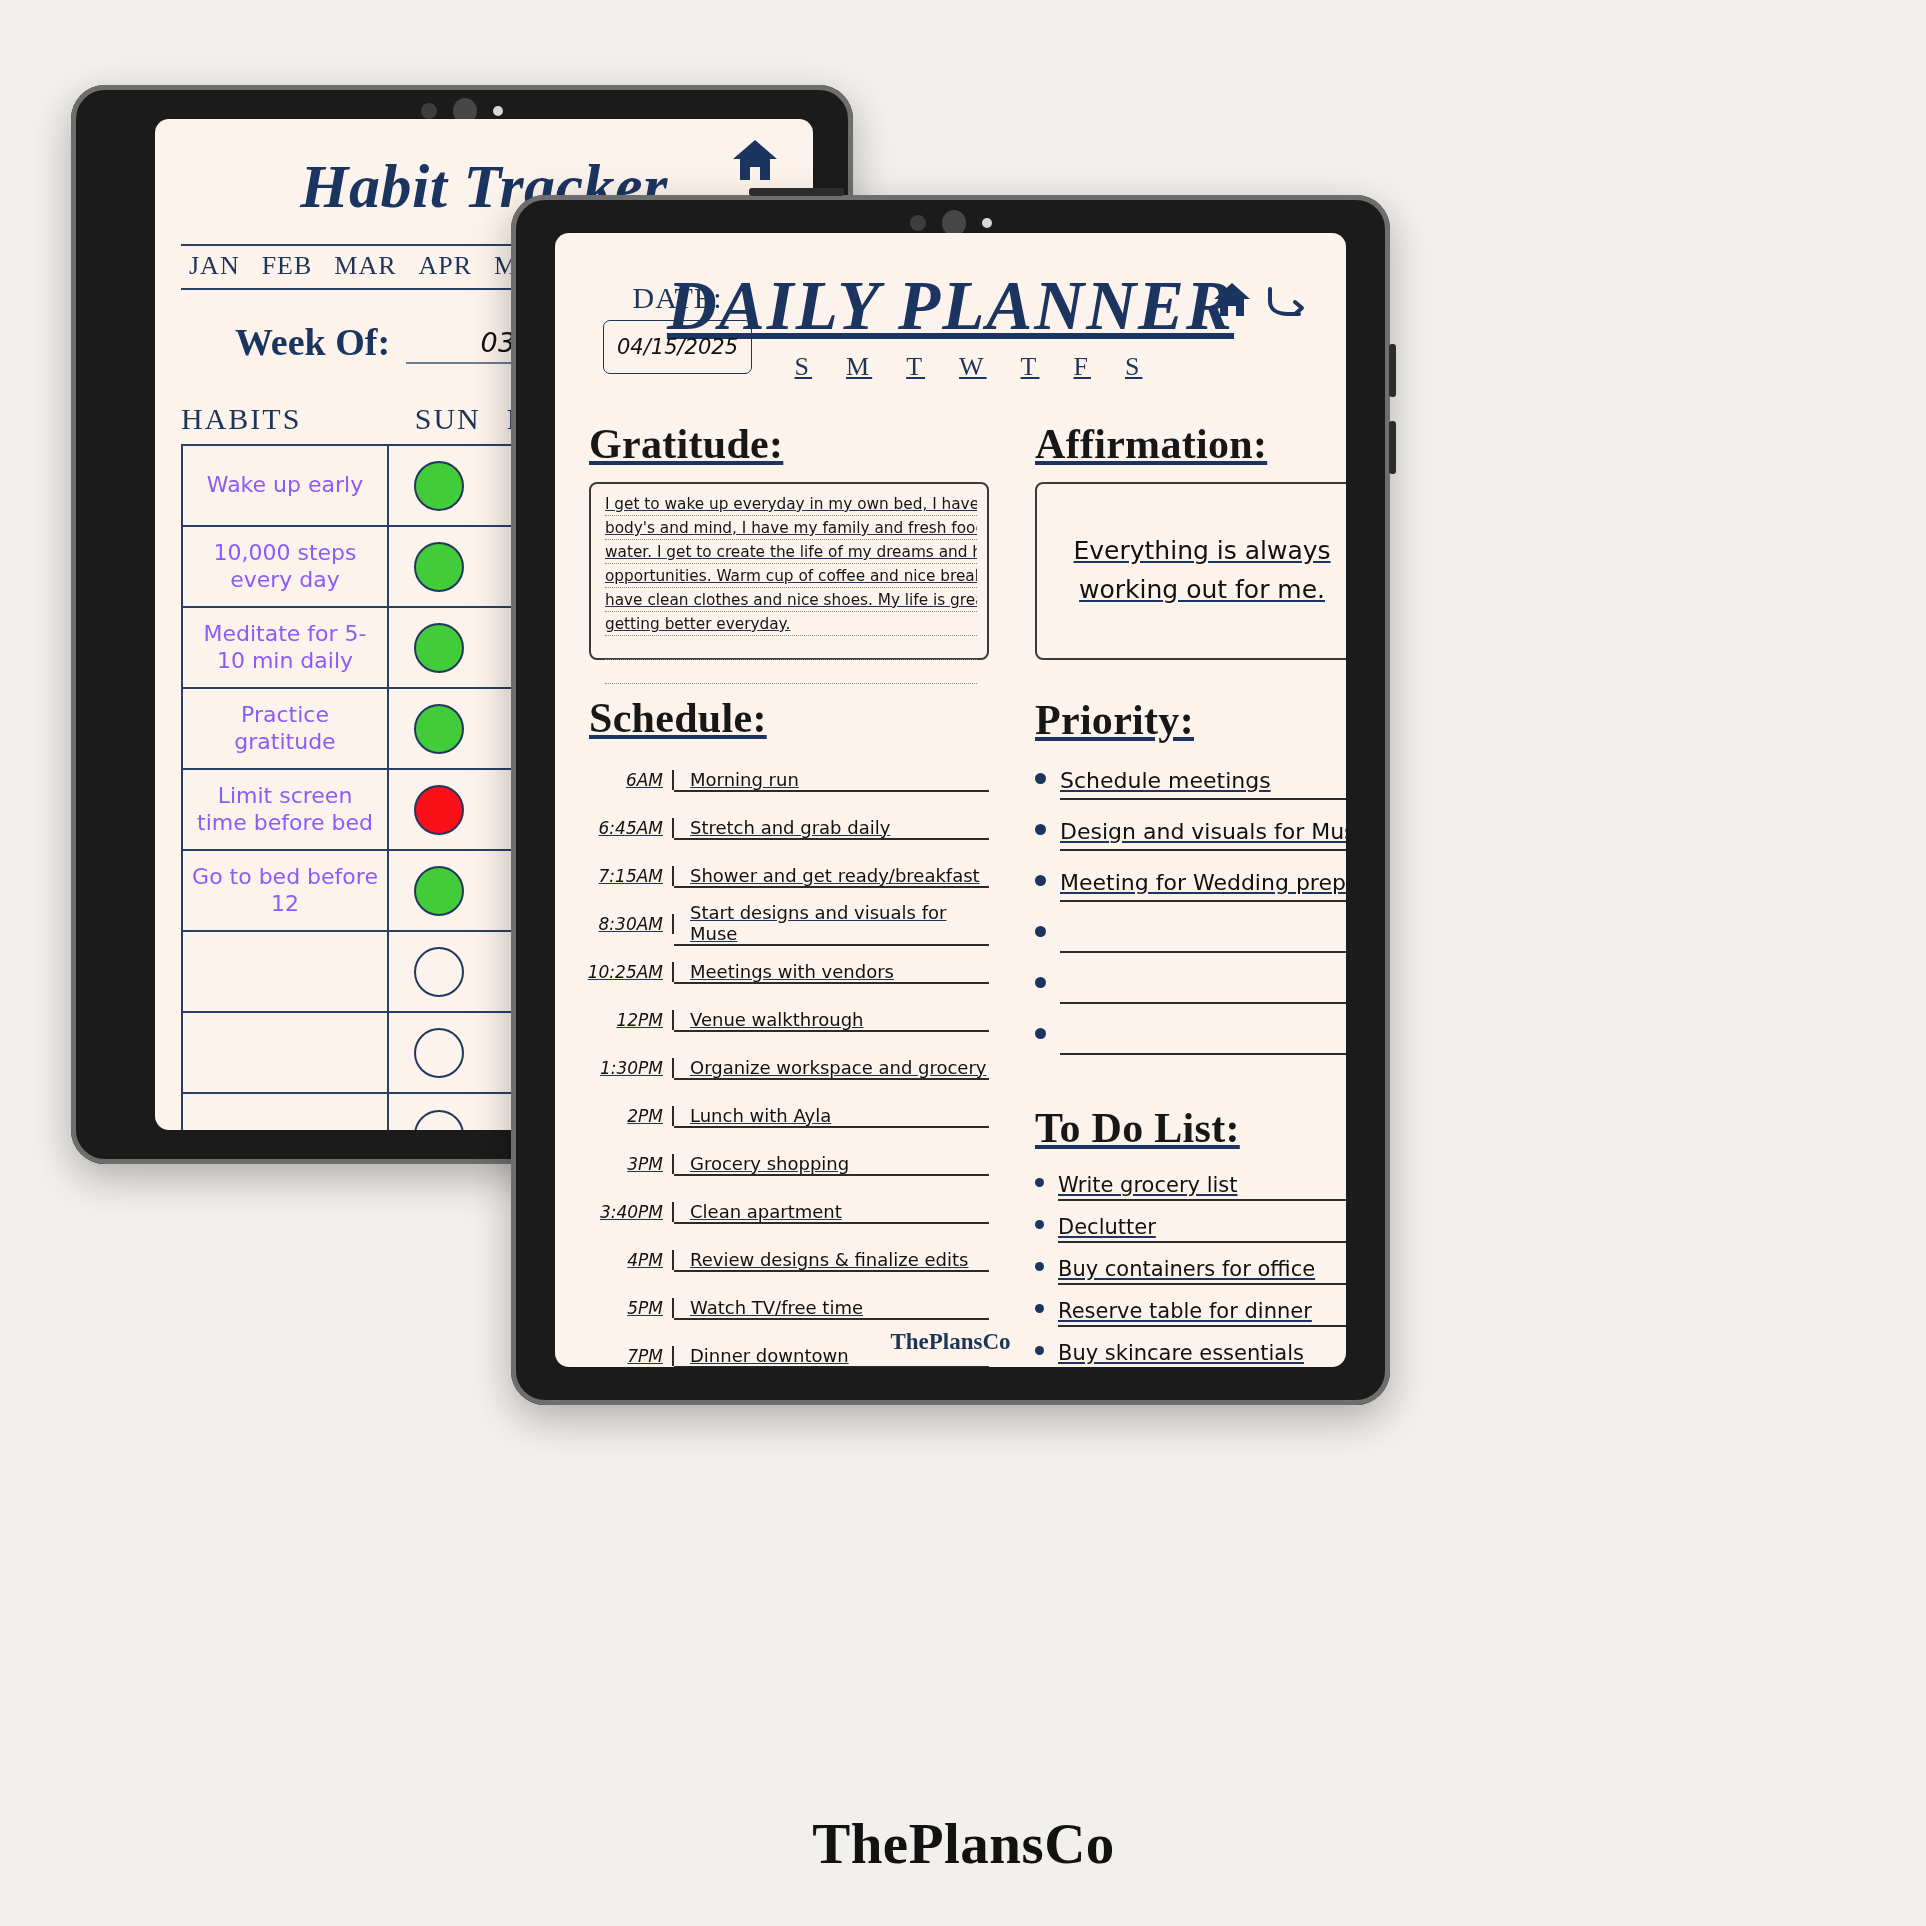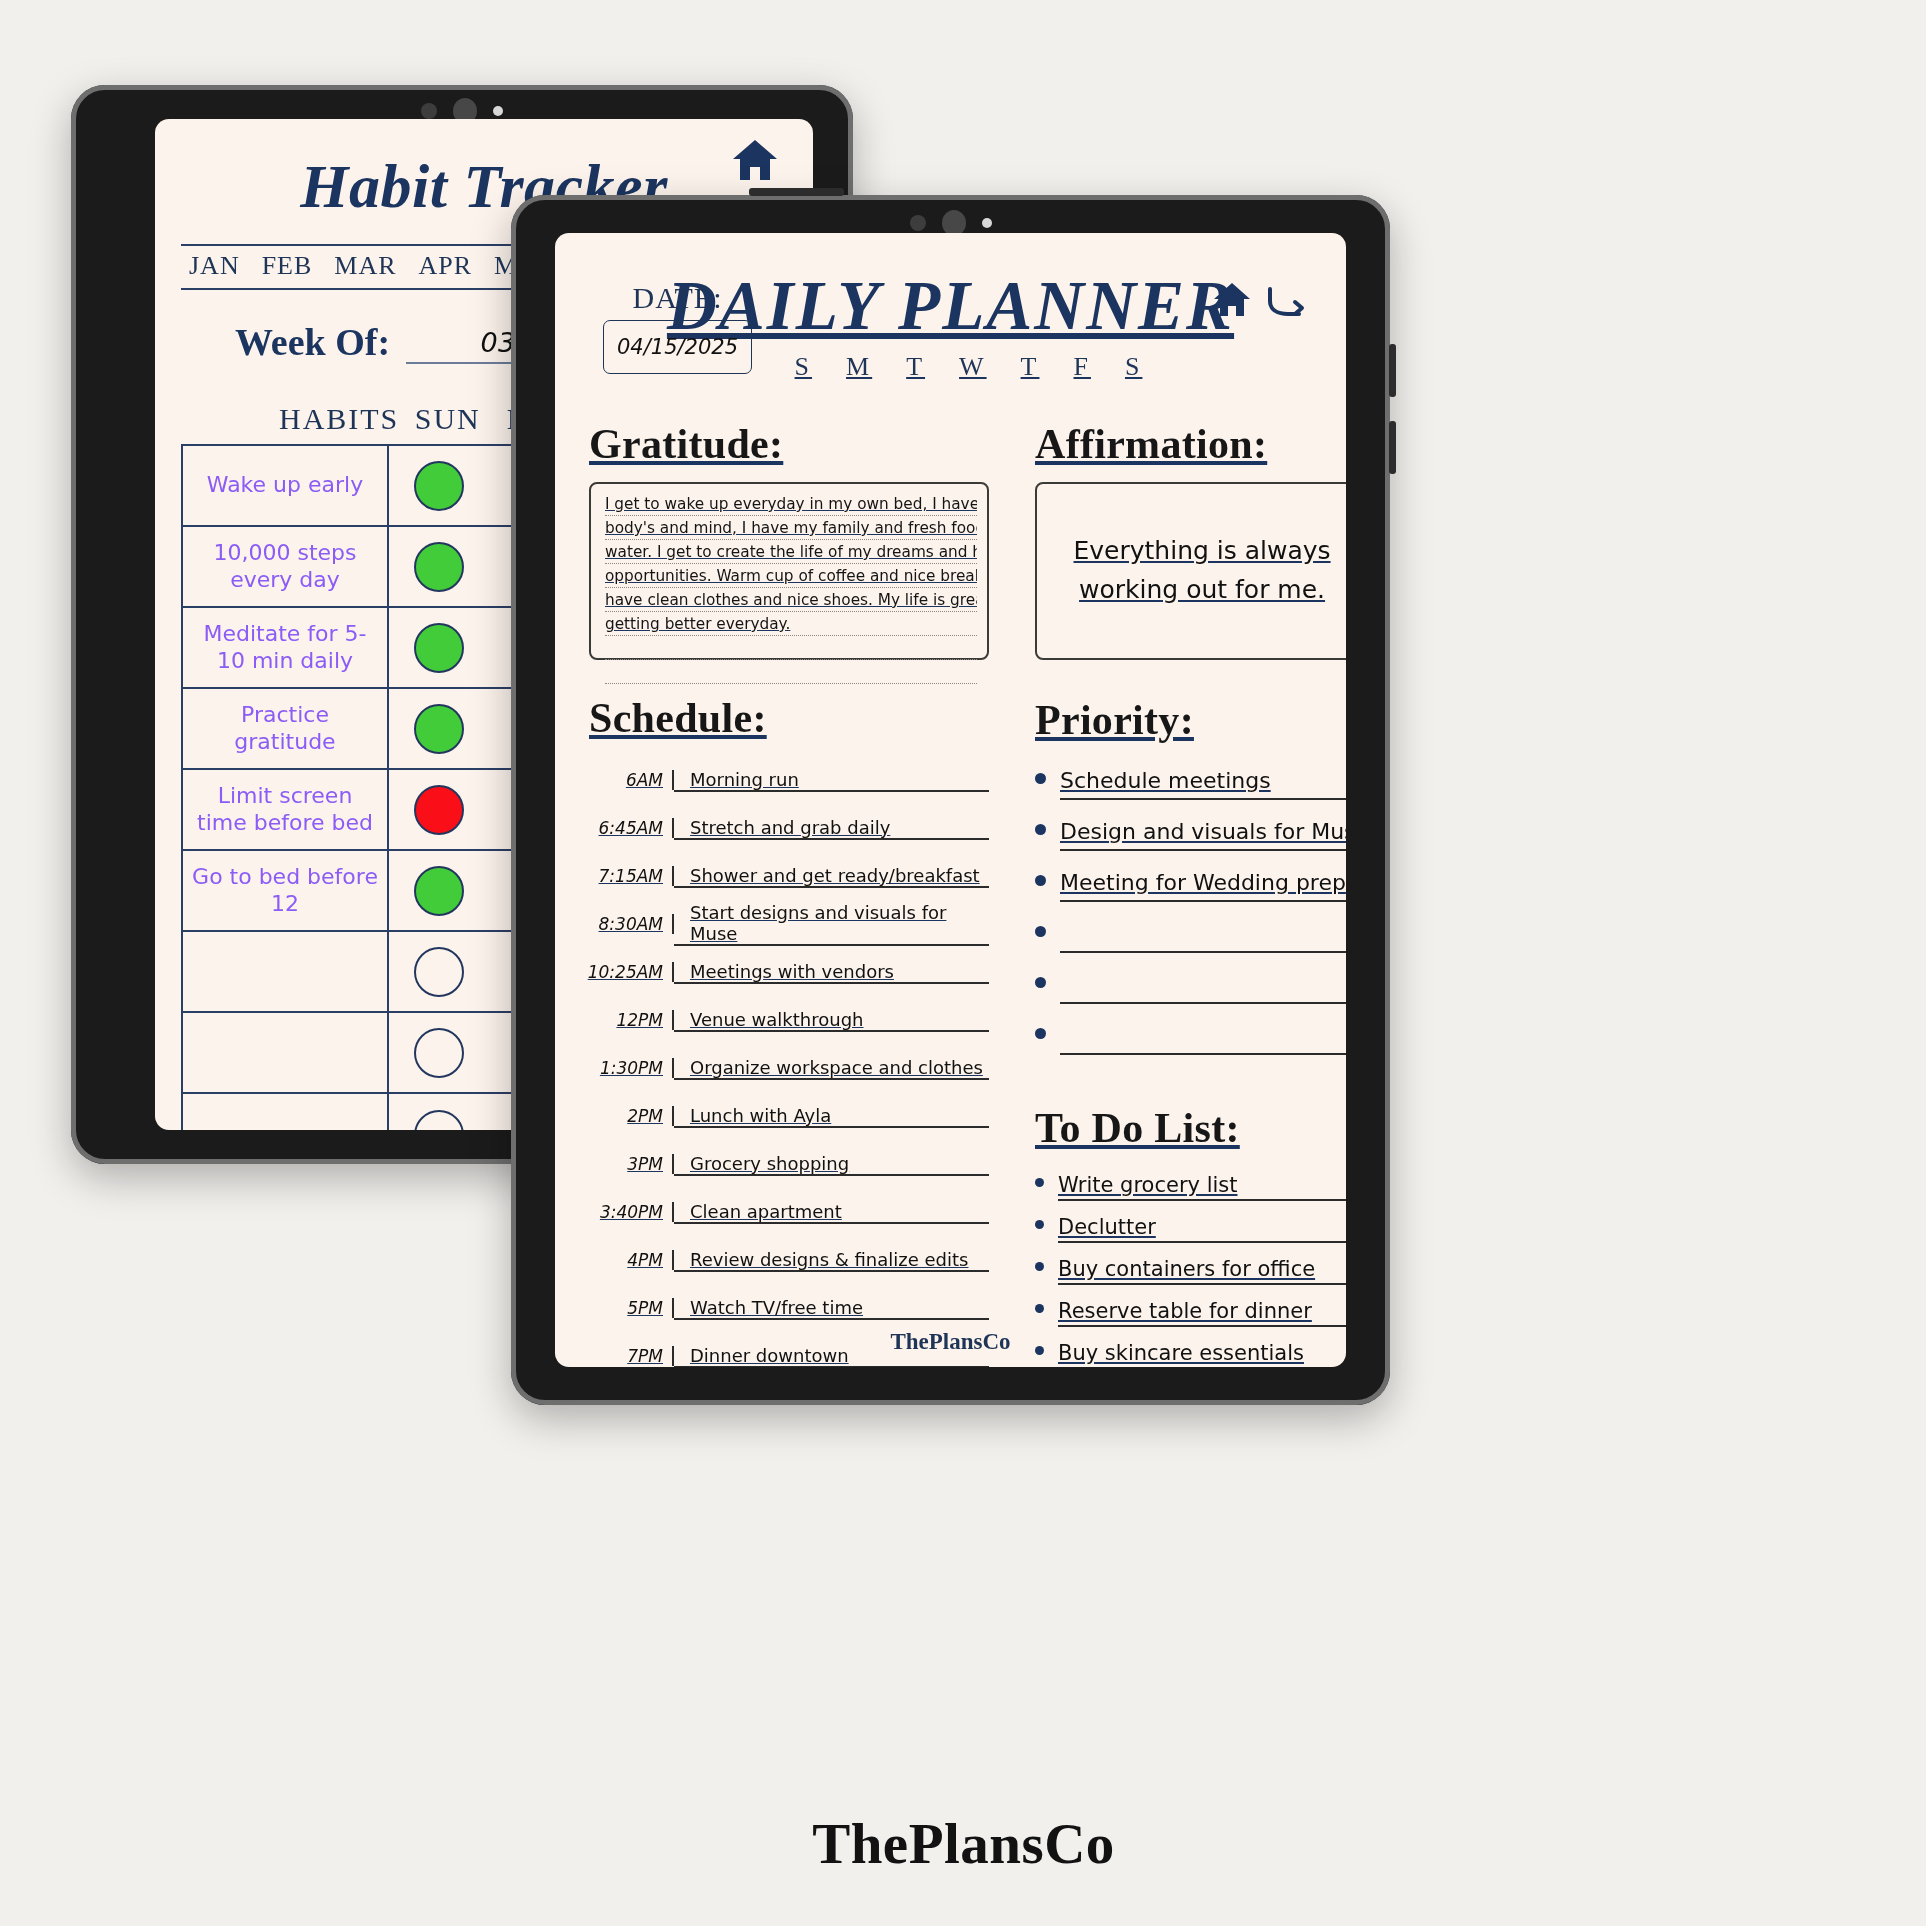--- a/index.html
+++ b/index.html
@@ -118,21 +118,21 @@
     letter-spacing: 0.5px;
   }
   .habits-head {
     margin-top: 38px;
     display: flex;
     font-size: 30px;
     letter-spacing: 2px;
     color: #1f3558;
     padding-bottom: 8px;
   }
-  .habits-head .hcol { width: 223px; text-align: right; }
+  .habits-head .hcol { width: 223px; text-align: left; }
   .habits-head .dcol { width: 99px; text-align: center; }
   .habit-table { border: 2px solid #2a3f66; border-bottom: 2px solid #2a3f66; }
   .habit-row { display: flex; border-bottom: 2px solid #2a3f66; height: 81px; }
   .habit-row:last-child { border-bottom: none; }
   .habit-name {
     width: 223px;
     border-right: 2px solid #2a3f66;
     display: flex; align-items: center; justify-content: center;
     text-align: center;
     font-family: "DejaVu Sans", sans-serif;
@@ -641,21 +641,21 @@
                   <div class="sched-row">
                     <div class="sched-time">10:25AM</div>
                     <div class="sched-task">Meetings with vendors</div>
                   </div>
                   <div class="sched-row">
                     <div class="sched-time">12PM</div>
                     <div class="sched-task">Venue walkthrough</div>
                   </div>
                   <div class="sched-row">
                     <div class="sched-time">1:30PM</div>
-                    <div class="sched-task">Organize workspace and clothes</div>
+                    <div class="sched-task">Organize workspace and grocery</div>
                   </div>
                   <div class="sched-row">
                     <div class="sched-time">2PM</div>
                     <div class="sched-task">Lunch  with Ayla</div>
                   </div>
                   <div class="sched-row">
                     <div class="sched-time">3PM</div>
                     <div class="sched-task">Grocery shopping</div>
                   </div>
                   <div class="sched-row">

